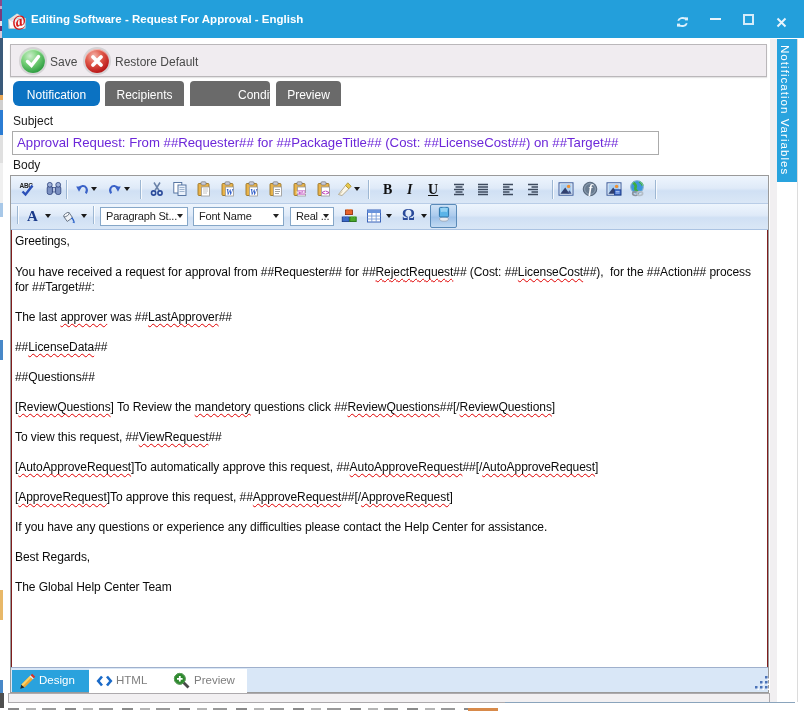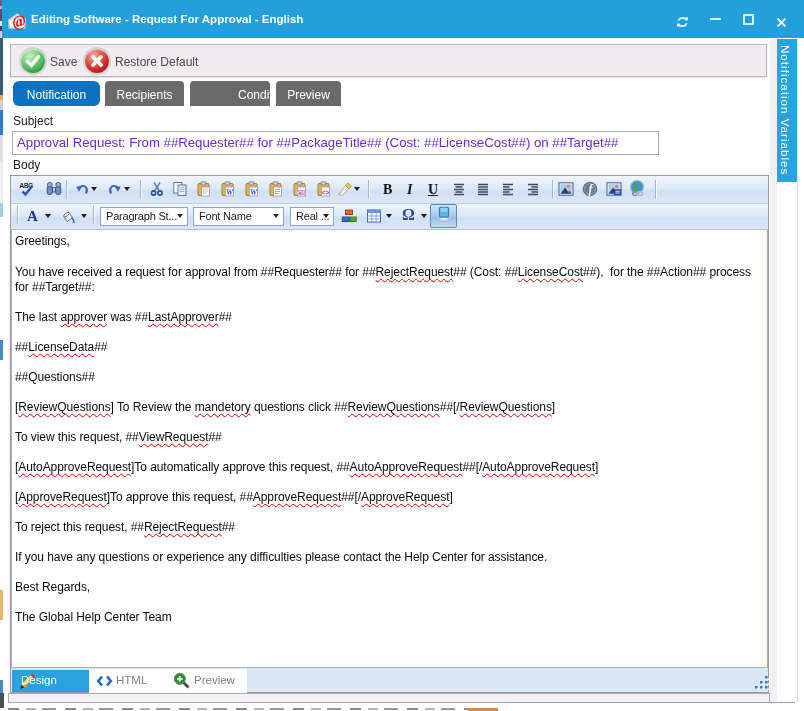--- a/index.html
+++ b/index.html
@@ -16,21 +16,21 @@
 .ball { position:absolute; top:4px; width:24px; height:24px; border-radius:50%; }
 .savetext { position:absolute; top:10px; font-size:12px; color:#4a4a4a; }
 
 .mtab { position:absolute; top:81px; height:25px; background:#6a6a6a; border-radius:4px 4px 0 0; color:#fff; font-size:12px; text-align:center; line-height:28px; }
 #tab-notif { background:#0b72c2;border-radius:6px; }
 
 .lbl { position:absolute; font-size:12px; color:#1a1a1a; }
 
 #subject-input { left:12px; top:131px; width:647px; height:24px; border:1px solid #ababab; background:#fff; font-size:13.2px; color:#6d28d9; line-height:22px; padding-left:4px; white-space:nowrap; overflow:hidden; }
 
-#editor { left:10px; top:175px; width:759px; height:518px; border:1px solid #9a9a9a; background:#eab308; }
+#editor { left:10px; top:175px; width:759px; height:518px; border:1px solid #9a9a9a; background:#7f1d1d; }
 .trow { position:absolute; left:0; width:757px; height:27px;
   background:linear-gradient(180deg,#eef5fd 0%,#dfeaf8 45%,#d0e0f4 55%,#dae7f6 100%); }
 .sep1 { position:absolute; top:180px; width:1px; height:19px; background:#9db7d3; box-shadow:1px 0 0 rgba(255,255,255,0.8); }
 .sep2 { position:absolute; top:206px; width:1px; height:18px; background:#9db7d3; box-shadow:1px 0 0 rgba(255,255,255,0.8); }
 .ico { position:absolute; width:16px; height:16px; }
 .darr { position:absolute; width:0; height:0; border-left:3px solid transparent; border-right:3px solid transparent; border-top:4px solid #1a1a1a; }
 .combo { position:absolute; top:207px; height:19px; background:#fff; border:1px solid #86a7c8; font-size:11px; letter-spacing:-0.2px; color:#222; line-height:16px; padding-left:5px; }
 .combo .ca { position:absolute; right:4px; top:6px; width:0; height:0; border-left:3px solid transparent; border-right:3px solid transparent; border-top:4px solid #222; }
 .bfr { position:absolute; border:1px solid #7da2c9; background:linear-gradient(180deg,#fcf6e4,#f5d998 50%,#f0cf7a 55%,#f7e1a8); opacity:0.55; border-radius:2px; }
 
@@ -125,36 +125,35 @@
       <div class="txt">
         <p style="margin-bottom:16px">Greetings,</p>
         <p>You have received a request for approval from ##Requester## for ##<span class="sq">RejectRequest</span>## (Cost: ##<span class="sq">LicenseCost</span>##),  for the ##Action## process for ##Target##:</p>
         <p>The last <span class="sq">approver</span> was ##<span class="sq">LastApprover</span>##</p>
         <p>##<span class="sq">LicenseData</span>##</p>
         <p>##Questions##</p>
         <p>[<span class="sq">ReviewQuestions</span>] To Review the <span class="sq">mandetory</span> questions click ##<span class="sq">ReviewQuestions</span>##[/<span class="sq">ReviewQuestions</span>]</p>
         <p>To view this request, ##<span class="sq">ViewRequest</span>##</p>
         <p>[<span class="sq">AutoApproveRequest</span>]To automatically approve this request, ##<span class="sq">AutoApproveRequest</span>##[/<span class="sq">AutoApproveRequest</span>]</p>
         <p>[<span class="sq">ApproveRequest</span>]To approve this request, ##<span class="sq">ApproveRequest</span>##[/<span class="sq">ApproveRequest</span>]</p>
-        <p>To reject this request, ##<span class="sq">RejectRequest</span>##</p>
         <p>If you have any questions or experience any difficulties please contact the Help Center for assistance.</p>
         <p>Best Regards,</p>
         <p>The Global Help Center Team</p>
       </div>
     </div>
     <div id="btabs">
       <div class="btab" style="left:1px;top:2px;height:22px;width:77px;background:#2aa2dd;color:#fff;">
         <svg style="position:absolute;left:7px;top:3px;" width="17" height="17" viewBox="0 0 17 17">
           <polygon points="1.2,15.8 2.4,11.6 5.6,14.6" fill="#2a2a2a"></polygon>
           <polygon points="2.4,11.6 10.6,3.2 13.8,6.2 5.6,14.6" fill="#f0a832"></polygon>
           <polygon points="2.4,11.6 10.6,3.2 12.1,4.6 4,12.9" fill="#fbd26a"></polygon>
           <polygon points="10.6,3.2 11.6,2.2 14.8,5.2 13.8,6.2" fill="#f4f0ea"></polygon>
           <polygon points="11.6,2.2 13.2,0.8 16.2,3.8 14.8,5.2" fill="#da3426"></polygon>
         </svg>
-        <span style="position:absolute;left:9px;top:4px;font-size:11.5px;">Design</span>
+        <span style="position:absolute;left:27px;top:4px;font-size:11.5px;">Design</span>
       </div>
       <div class="btab" style="left:78px;top:1px;height:24px;width:158px;background:#fff;color:#7e7e7e;">
         <svg style="position:absolute;left:7px;top:4px;" width="17" height="16" viewBox="0 0 17 16">
           <path d="M6 3.5 L2.2 8 L6 12.5 M11 3.5 L14.8 8 L11 12.5" fill="none" stroke="#1a6ac8" stroke-width="2.6"></path>
         </svg>
         <span style="position:absolute;left:27px;top:5px;font-size:11.5px;">HTML</span>
         <svg style="position:absolute;left:84px;top:3px;" width="18" height="18" viewBox="0 0 18 18">
           <line x1="10.5" y1="10.5" x2="15.5" y2="15.5" stroke="#4a4a4a" stroke-width="2.8"></line>
           <circle cx="6.8" cy="6.8" r="5.4" fill="#2e8a2e" stroke="#1a5a1a" stroke-width="1"></circle>
           <circle cx="6.8" cy="6.8" r="5.4" fill="none" stroke="#6ab86a" stroke-width="0.8"></circle>

